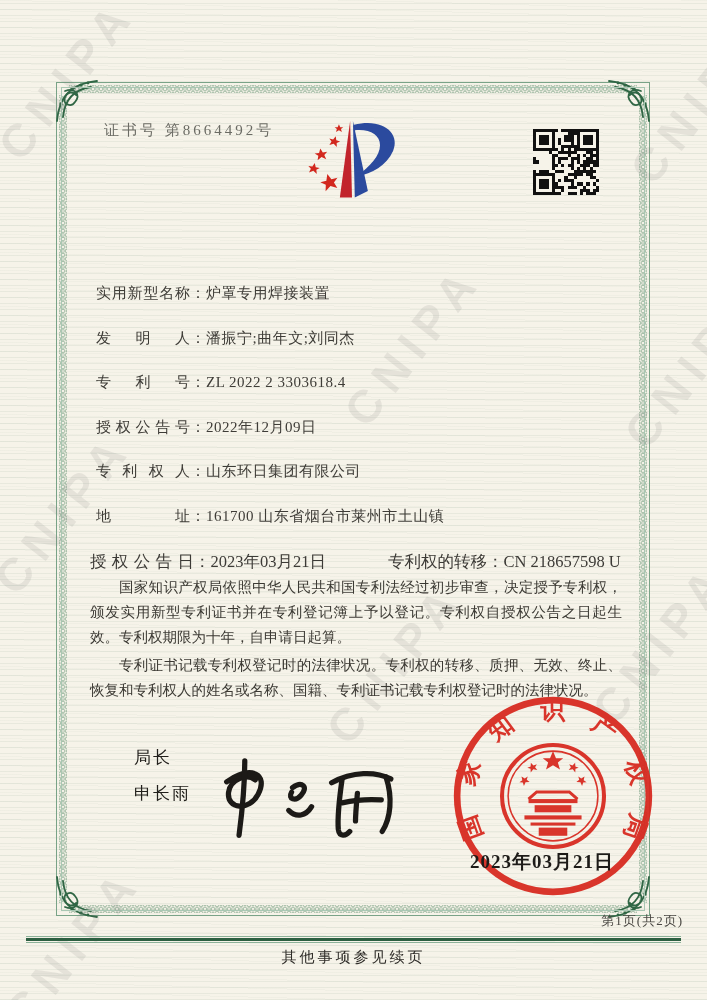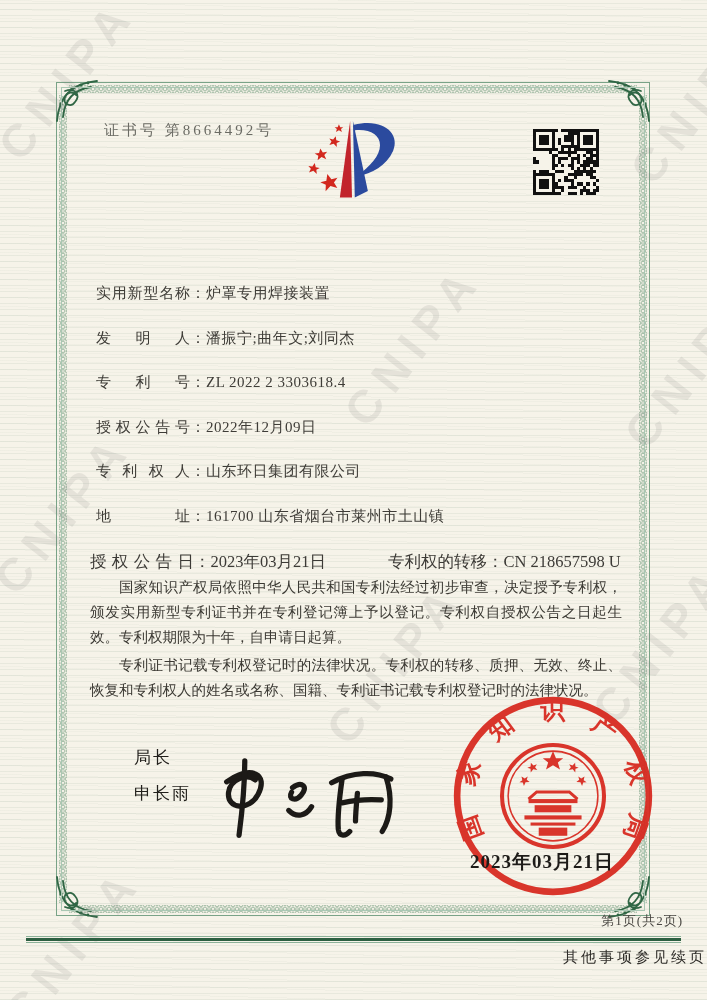--- a/index.html
+++ b/index.html
@@ -66,21 +66,21 @@
   .seal { position:absolute; left:451px; top:694px; width:204px; height:204px; z-index:4; opacity:.93; }
   .seal-date { position:absolute; left:470px; top:849px; width:180px; z-index:6;
                font-size:19px; font-weight:bold; color:#1d1b18; letter-spacing:1px; }
 
   .page-info { position:absolute; left:0; right:24px; top:912px; text-align:right;
                font-size:13px; color:#4a4843; letter-spacing:1px; z-index:4; }
   .sep { position:absolute; left:26px; right:26px; top:936px; z-index:4; }
   .sep .l1 { height:1px; background:#8cb299; }
   .sep .l2 { height:3px; background:#2d5f41; margin-top:1px; }
   .sep .l3 { height:1px; background:#8cb299; margin-top:1px; }
-  .footer-note { position:absolute; left:0; right:0; top:948px; text-align:right;
+  .footer-note { position:absolute; left:0; right:0; top:948px; text-align:center;
                  font-size:15px; color:#2e2c28; letter-spacing:3px; z-index:4; }
 </style>
 </head>
 <body>
 
 <div class="page">
 
   <div class="wm" style="left:-28px; top:52px;">CNIPA</div>
   <div class="wm" style="left:604px; top:76px;">CNIPA</div>
   <div class="wm" style="left:318px; top:318px;">CNIPA</div>

